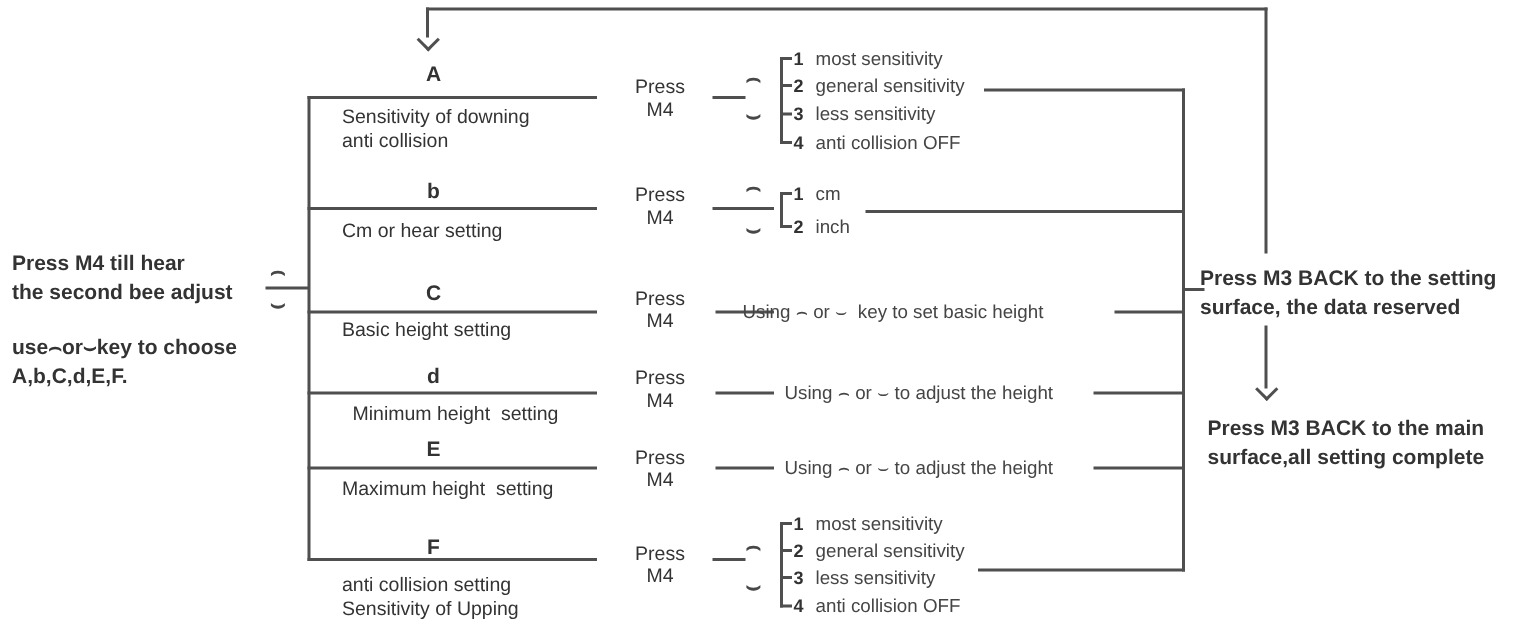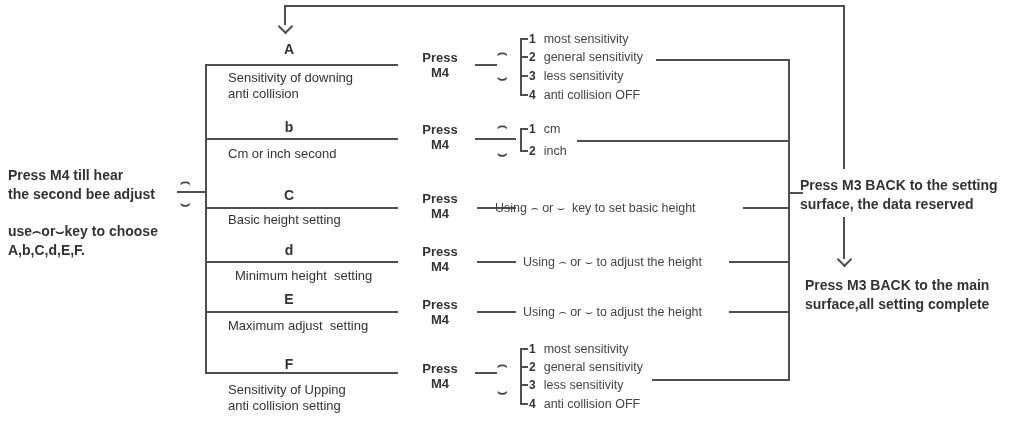--- a/index.html
+++ b/index.html
@@ -7,21 +7,21 @@
     position:relative;width:1024px;height:422px;background:#ffffff;
     font-family:"Liberation Sans","DejaVu Sans",sans-serif;color:#333333;overflow:hidden;
   }
   .hline{position:absolute;height:2px;background:#4f4f4f;}
   .vline{position:absolute;width:2px;background:#4f4f4f;}
   .chev{position:absolute;width:9px;height:9px;border-right:2px solid #4f4f4f;border-bottom:2px solid #4f4f4f;transform:rotate(45deg);}
   .tblock{position:absolute;font-weight:bold;font-size:14px;line-height:18.5px;}
   .pre{white-space:pre;}
   .letter{position:absolute;width:34px;text-align:center;font-weight:bold;font-size:14px;line-height:15px;}
   .desc{position:absolute;font-weight:normal;font-size:13px;line-height:16px;}
-  .press{position:absolute;width:46px;text-align:center;font-weight:bold;font-size:13px;line-height:15px;}
+  .press{position:absolute;width:46px;text-align:center;font-weight:normal;font-size:13px;line-height:15px;}
   .sym{position:absolute;font-size:16px;line-height:12px;font-weight:bold;color:#474747;}
   .opt{position:absolute;display:flex;align-items:center;height:16px;}
   .opt .tick{width:8px;height:2px;background:#4f4f4f;}
   .opt .num{font-weight:bold;font-size:12px;margin-left:1px;}
   .opt .lbl{font-size:12.5px;color:#454545;margin-left:8px;white-space:pre;}
   .using{position:absolute;font-size:12.5px;color:#454545;white-space:pre;}
   .note{position:absolute;font-weight:bold;font-size:14px;line-height:18.5px;}
 </style>
 </head>
 <body>
@@ -79,21 +79,21 @@
   <div class="opt" style="left:520px;top:87px">
     <span class="tick"></span>
       <span class="num">4</span>
       <span class="lbl">anti collision OFF</span>
   </div>
   <div class="hline" style="left:656px;top:59px;width:134px"></div>
 
   <div class="letter" style="left:272px;top:120px">b</div>
   <div class="hline" style="left:205px;top:138px;width:193px"></div>
   <div class="desc" style="left:228px;top:146px">
-    <div class="pre">Cm or inch second</div>
+    <div class="pre">Cm or hear setting</div>
   </div>
   <div class="press" style="left:417px;top:122px">
     <div>Press</div>
     <div>M4</div>
   </div>
   <div class="hline" style="left:475px;top:138px;width:41px"></div>
   <span class="sym" style="left:497px;top:120px">⌢</span>
   <span class="sym" style="left:497px;top:148px">⌣</span>
   <div class="vline" style="left:520px;top:128px;height:24px"></div>
   <div class="opt" style="left:520px;top:121px">
@@ -130,35 +130,35 @@
     <div>Press</div>
     <div>M4</div>
   </div>
   <div class="hline" style="left:477px;top:261px;width:39px"></div>
   <div class="using" style="left:523px;top:255px">Using ⌢ or ⌣ to adjust the height</div>
   <div class="hline" style="left:729px;top:261px;width:61px"></div>
 
   <div class="letter" style="left:272px;top:292px">E</div>
   <div class="hline" style="left:205px;top:311px;width:193px"></div>
   <div class="desc" style="left:228px;top:318px">
-    <div class="pre">Maximum adjust  setting</div>
+    <div class="pre">Maximum height  setting</div>
   </div>
   <div class="press" style="left:417px;top:297px">
     <div>Press</div>
     <div>M4</div>
   </div>
   <div class="hline" style="left:477px;top:311px;width:39px"></div>
   <div class="using" style="left:523px;top:305px">Using ⌢ or ⌣ to adjust the height</div>
   <div class="hline" style="left:729px;top:311px;width:61px"></div>
 
   <div class="letter" style="left:272px;top:357px">F</div>
   <div class="hline" style="left:205px;top:372px;width:193px"></div>
   <div class="desc" style="left:228px;top:382px">
+    <div class="pre">anti collision setting</div>
     <div class="pre">Sensitivity of Upping</div>
-    <div class="pre">anti collision setting</div>
   </div>
   <div class="press" style="left:417px;top:361px">
     <div>Press</div>
     <div>M4</div>
   </div>
   <div class="hline" style="left:475px;top:372px;width:22px"></div>
   <span class="sym" style="left:497px;top:359px">⌢</span>
   <span class="sym" style="left:497px;top:386px">⌣</span>
   <div class="vline" style="left:520px;top:348px;height:57px"></div>
   <div class="opt" style="left:520px;top:341px">

